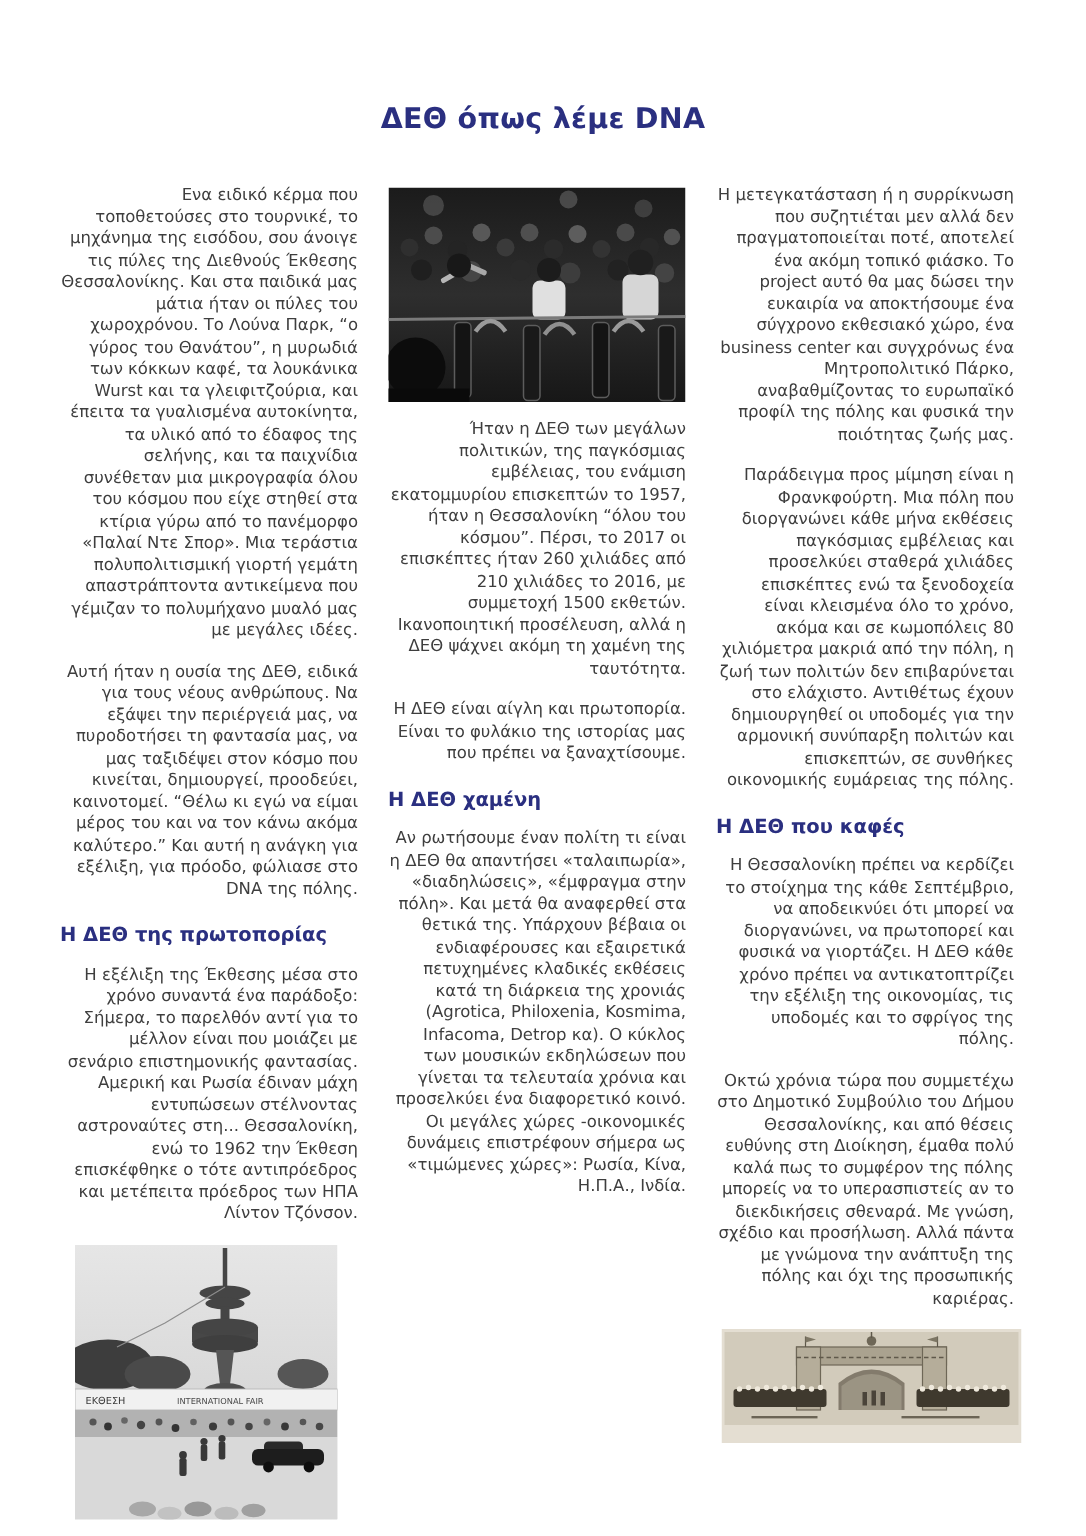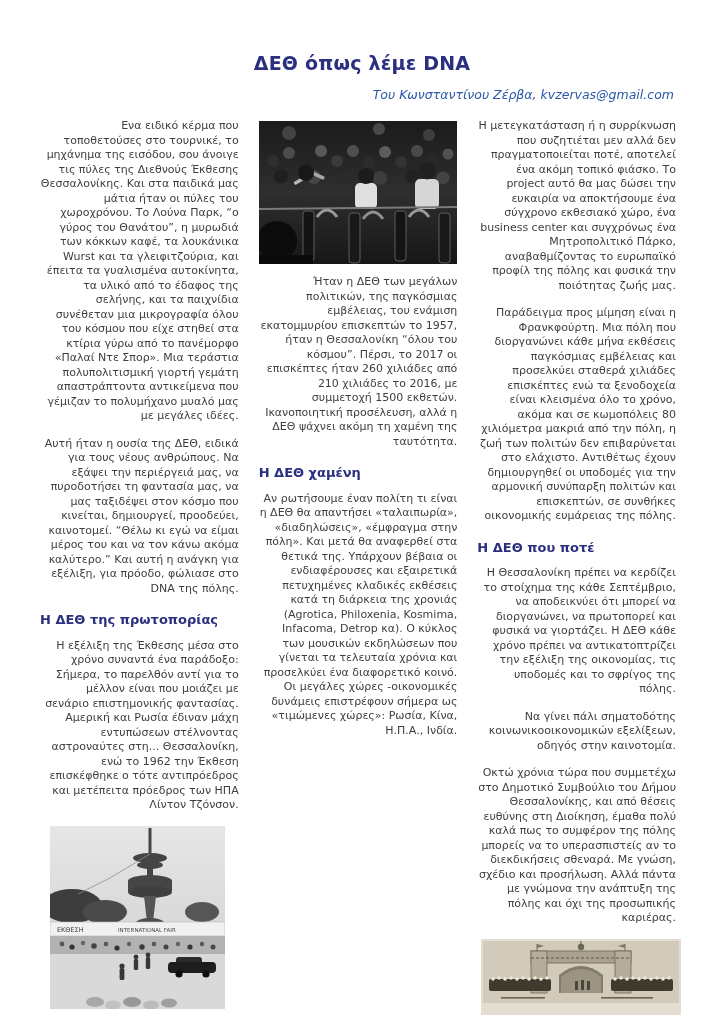--- a/index.html
+++ b/index.html
@@ -6,21 +6,21 @@
   .page{
     position:relative;
     width:724px;height:1024px;
     background:#ffffff;
     outline:1px solid #e8e8e8;
     overflow:hidden;
     font-family:"DejaVu Sans",sans-serif;
     box-sizing:border-box;
   }
   .title{
-    margin:0;padding-top:52px;
+    margin:16px;padding-top:52px;
     text-align:center;
     font-size:19px;font-weight:bold;
     color:#2a2f80;
     letter-spacing:.2px;
   }
   .byline{
     margin-top:13px;
     padding-right:50px;
     text-align:right;
     font-style:italic;
@@ -53,21 +53,20 @@
   .fig-gate{margin:4px 0 0 4px;}
   svg{display:block;}
 </style>
 </head>
 <body>
 
 <main class="page">
 
   <h1 class="title">ΔΕΘ όπως λέμε DNA</h1>
 
-  <div class="byline">Του Κωνσταντίνου Ζέρβα, kvzervas@gmail.com</div>
 
   <div class="columns">
 
     <div class="col">
       <p>Ενα ειδικό κέρμα που τοποθετούσες στο τουρνικέ, το μηχάνημα της εισόδου, σου άνοιγε τις πύλες της Διεθνούς Έκθεσης Θεσσαλονίκης. Και στα παιδικά μας μάτια ήταν οι πύλες του χωροχρόνου. Το Λούνα Παρκ, “ο γύρος του Θανάτου”, η μυρωδιά των κόκκων καφέ, τα λουκάνικα Wurst και τα γλειφιτζούρια, και έπειτα τα γυαλισμένα αυτοκίνητα, τα υλικό από το έδαφος της σελήνης, και τα παιχνίδια συνέθεταν μια μικρογραφία όλου του κόσμου που είχε στηθεί στα κτίρια γύρω από το πανέμορφο «Παλαί Ντε Σπορ». Μια τεράστια πολυπολιτισμική γιορτή γεμάτη απαστράπτοντα αντικείμενα που γέμιζαν το πολυμήχανο μυαλό μας με μεγάλες ιδέες.</p>
       <p>Αυτή ήταν η ουσία της ΔΕΘ, ειδικά για τους νέους ανθρώπους. Να εξάψει την περιέργειά μας, να πυροδοτήσει τη φαντασία μας, να μας ταξιδέψει στον κόσμο που κινείται, δημιουργεί, προοδεύει, καινοτομεί. “Θέλω κι εγώ να είμαι μέρος του και να τον κάνω ακόμα καλύτερο.” Και αυτή η ανάγκη για εξέλιξη, για πρόοδο, φώλιασε στο DNA της πόλης.</p>
       <h2>Η ΔΕΘ της πρωτοπορίας</h2>
       <p>Η εξέλιξη της Έκθεσης μέσα στο χρόνο συναντά ένα παράδοξο: Σήμερα, το παρελθόν αντί για το μέλλον είναι που μοιάζει με σενάριο επιστημονικής φαντασίας. Αμερική και Ρωσία έδιναν μάχη εντυπώσεων στέλνοντας αστροναύτες στη... Θεσσαλονίκη, ενώ το 1962 την Έκθεση επισκέφθηκε ο τότε αντιπρόεδρος και μετέπειτα πρόεδρος των ΗΠΑ Λίντον Τζόνσον.</p>
 
       <figure class="fig-tower" aria-label="Ασπρόμαυρη φωτογραφία: ο Πύργος και η είσοδος της Διεθνούς Έκθεσης Θεσσαλονίκης">
@@ -202,30 +201,30 @@
             <rect x="180" y="92" width="11" height="50" rx="3" fill="#191919" stroke="#5c5c5c" stroke-width="1"></rect>
           </g>
           <g>
             <circle cx="18" cy="120" r="20" fill="#0c0c0c"></circle>
             <rect x="-6" y="134" width="60" height="14" fill="#0a0a0a"></rect>
           </g>
         </svg>
       </figure>
 
       <p>Ήταν η ΔΕΘ των μεγάλων πολιτικών, της παγκόσμιας εμβέλειας, του ενάμιση εκατομμυρίου επισκεπτών το 1957, ήταν η Θεσσαλονίκη “όλου του κόσμου”. Πέρσι, το 2017 οι επισκέπτες ήταν 260 χιλιάδες από 210 χιλιάδες το 2016, με συμμετοχή 1500 εκθετών. Ικανοποιητική προσέλευση, αλλά η ΔΕΘ ψάχνει ακόμη τη χαμένη της ταυτότητα.</p>
+      <p>Η ΔΕΘ είναι αίγλη και πρωτοπορία. Είναι το φυλάκιο της ιστορίας μας που πρέπει να ξαναχτίσουμε.</p>
       <h2>Η ΔΕΘ χαμένη</h2>
       <p>Αν ρωτήσουμε έναν πολίτη τι είναι η ΔΕΘ θα απαντήσει «ταλαιπωρία», «διαδηλώσεις», «έμφραγμα στην πόλη». Και μετά θα αναφερθεί στα θετικά της. Υπάρχουν βέβαια οι ενδιαφέρουσες και εξαιρετικά πετυχημένες κλαδικές εκθέσεις κατά τη διάρκεια της χρονιάς (Agrotica, Philoxenia, Kosmima, Infacoma, Detrop κα). Ο κύκλος των μουσικών εκδηλώσεων που γίνεται τα τελευταία χρόνια και προσελκύει ένα διαφορετικό κοινό. Οι μεγάλες χώρες -οικονομικές δυνάμεις επιστρέφουν σήμερα ως «τιμώμενες χώρες»: Ρωσία, Κίνα, Η.Π.Α., Ινδία.</p>
     </div>
 
     <div class="col">
       <p>Η μετεγκατάσταση ή η συρρίκνωση που συζητιέται μεν αλλά δεν πραγματοποιείται ποτέ, αποτελεί ένα ακόμη τοπικό φιάσκο. Το project αυτό θα μας δώσει την ευκαιρία να αποκτήσουμε ένα σύγχρονο εκθεσιακό χώρο, ένα business center και συγχρόνως ένα Μητροπολιτικό Πάρκο, αναβαθμίζοντας το ευρωπαϊκό προφίλ της πόλης και φυσικά την ποιότητας ζωής μας.</p>
       <p>Παράδειγμα προς μίμηση είναι η Φρανκφούρτη. Μια πόλη που διοργανώνει κάθε μήνα εκθέσεις παγκόσμιας εμβέλειας και προσελκύει σταθερά χιλιάδες επισκέπτες ενώ τα ξενοδοχεία είναι κλεισμένα όλο το χρόνο, ακόμα και σε κωμοπόλεις 80 χιλιόμετρα μακριά από την πόλη, η ζωή των πολιτών δεν επιβαρύνεται στο ελάχιστο. Αντιθέτως έχουν δημιουργηθεί οι υποδομές για την αρμονική συνύπαρξη πολιτών και επισκεπτών, σε συνθήκες οικονομικής ευμάρειας της πόλης.</p>
-      <h2>Η ΔΕΘ που ποτέ</h2>
+      <h2>Η ΔΕΘ που καφές</h2>
       <p>Η Θεσσαλονίκη πρέπει να κερδίζει το στοίχημα της κάθε Σεπτέμβριο, να αποδεικνύει ότι μπορεί να διοργανώνει, να πρωτοπορεί και φυσικά να γιορτάζει. Η ΔΕΘ κάθε χρόνο πρέπει να αντικατοπτρίζει την εξέλιξη της οικονομίας, τις υποδομές και το σφρίγος της πόλης.</p>
-      <p>Να γίνει πάλι σηματοδότης κοινωνικοοικονομικών εξελίξεων, οδηγός στην καινοτομία.</p>
       <p>Οκτώ χρόνια τώρα που συμμετέχω στο Δημοτικό Συμβούλιο του Δήμου Θεσσαλονίκης, και από θέσεις ευθύνης στη Διοίκηση, έμαθα πολύ καλά πως το συμφέρον της πόλης μπορείς να το υπερασπιστείς αν το διεκδικήσεις σθεναρά. Με γνώση, σχέδιο και προσήλωση. Αλλά πάντα με γνώμονα την ανάπτυξη της πόλης και όχι της προσωπικής καριέρας.</p>
 
       <figure class="fig-gate" aria-label="Παλιά φωτογραφία: η ιστορική πύλη της Έκθεσης με παραταγμένο πλήθος">
         <svg width="200" height="76" viewBox="0 0 200 76">
           <rect width="200" height="76" fill="#e4ded2"></rect>
           <rect x="2" y="2" width="196" height="62" fill="#d2cbbb"></rect>
           <g>
             <rect x="50" y="12" width="100" height="12" fill="#aaa28f" stroke="#6e6757" stroke-width="0.8"></rect>
             <rect x="50" y="12" width="16" height="42" fill="#b5ad9a" stroke="#6e6757" stroke-width="0.8"></rect>
             <rect x="134" y="12" width="16" height="42" fill="#b5ad9a" stroke="#6e6757" stroke-width="0.8"></rect>

